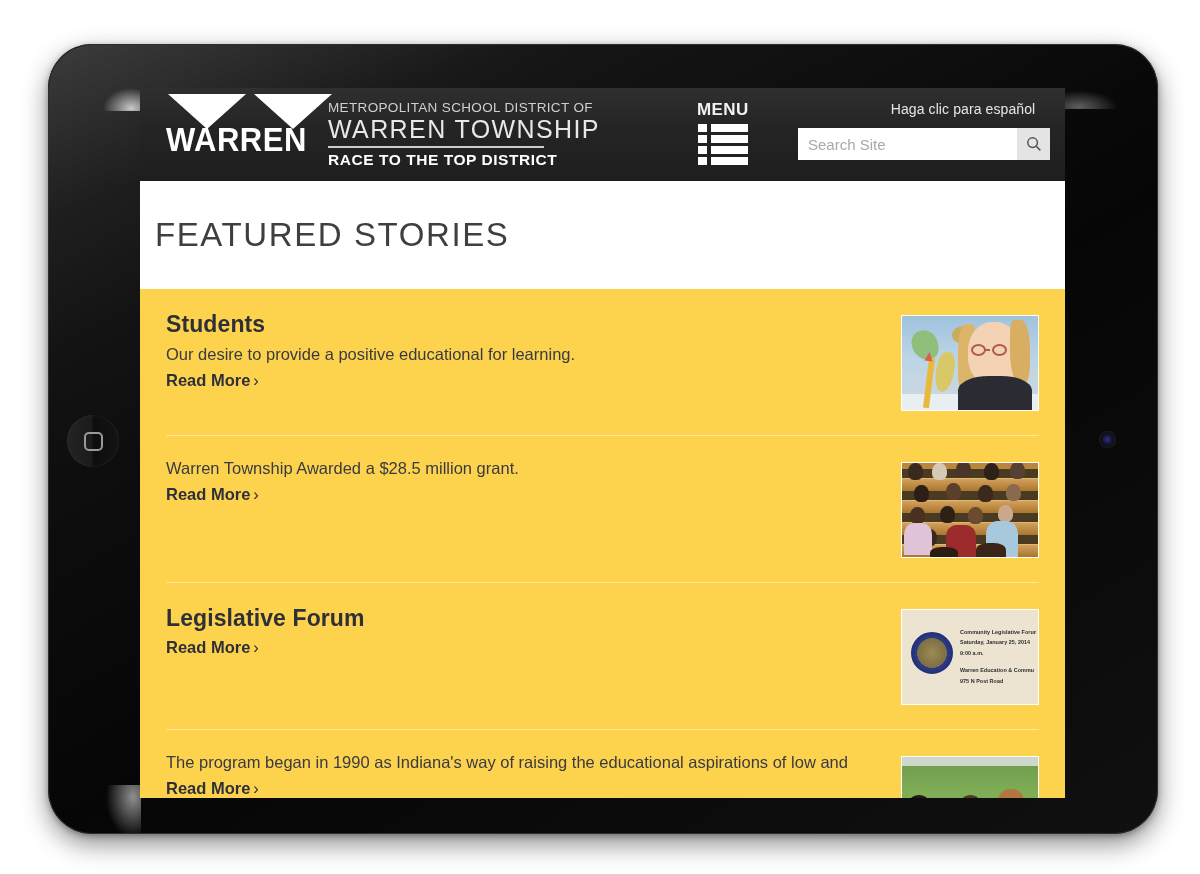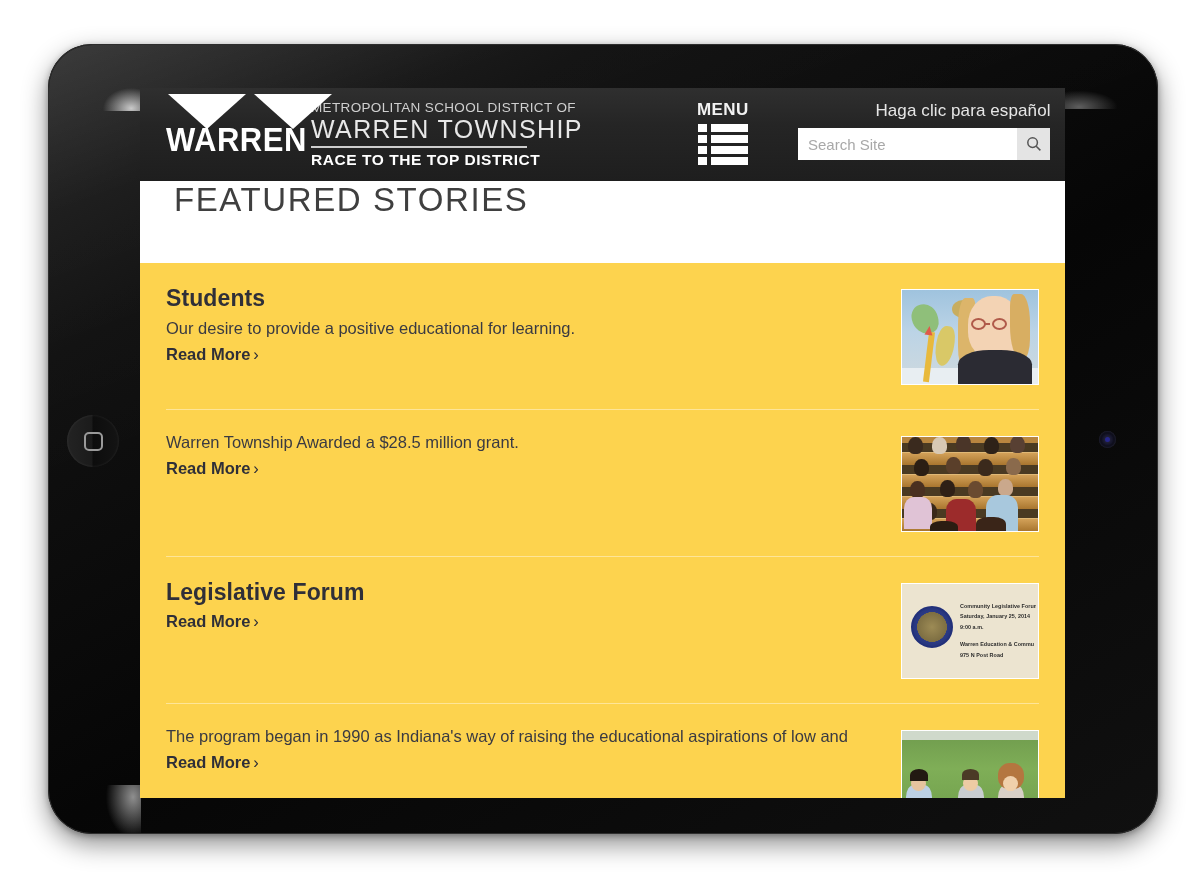--- a/index.html
+++ b/index.html
@@ -141,21 +141,21 @@
     letter-spacing: 0.5px;
     color: #ffffff;
     text-align: center;
     margin-top: -5px;
     padding-left: 10px;
     line-height: 1;
     transform: scaleY(1.06);
   }
 
   .logo-text {
-    margin-left: 11px;
+    margin-left: 28px;
     padding-top: 6px;
     color: #d9d9d9;
   }
   .lt-line1 {
     font-size: 13.5px;
     letter-spacing: 0.35px;
     color: #cfcfcf;
     font-weight: 400;
     white-space: nowrap;
   }
@@ -214,21 +214,21 @@
     flex: 1; height: 8px;
     background: #ffffff;
   }
 
   .espanol-link {
     position: absolute;
     left: 713px; top: 13px;
     width: 220px;
     text-align: center;
     color: #e6e6e6;
-    font-size: 17px;
+    font-size: 14px;
     letter-spacing: 0.1px;
     cursor: pointer;
   }
 
   .search-wrap {
     position: absolute;
     left: 658px; top: 40px;
     width: 252px; height: 32px;
     display: flex;
     background: #ffffff;
@@ -249,24 +249,25 @@
     background: #e4e4e4;
     border: none;
     display: flex;
     align-items: center;
     justify-content: center;
     cursor: pointer;
   }
 
   
   .title-band {
-    height: 82px;
-    background: #ffffff;
-    display: flex;
-    padding-left: 34px;
+    height: 108px;
+    background: #ffffff;
+    display: flex;
+    align-items: center;
+    padding-left: 15px;
   }
   .page-title {
     font-size: 33px;
     font-weight: 400;
     letter-spacing: 1.6px;
     color: #3f3f3f;
   }
 
   
   .stories {

